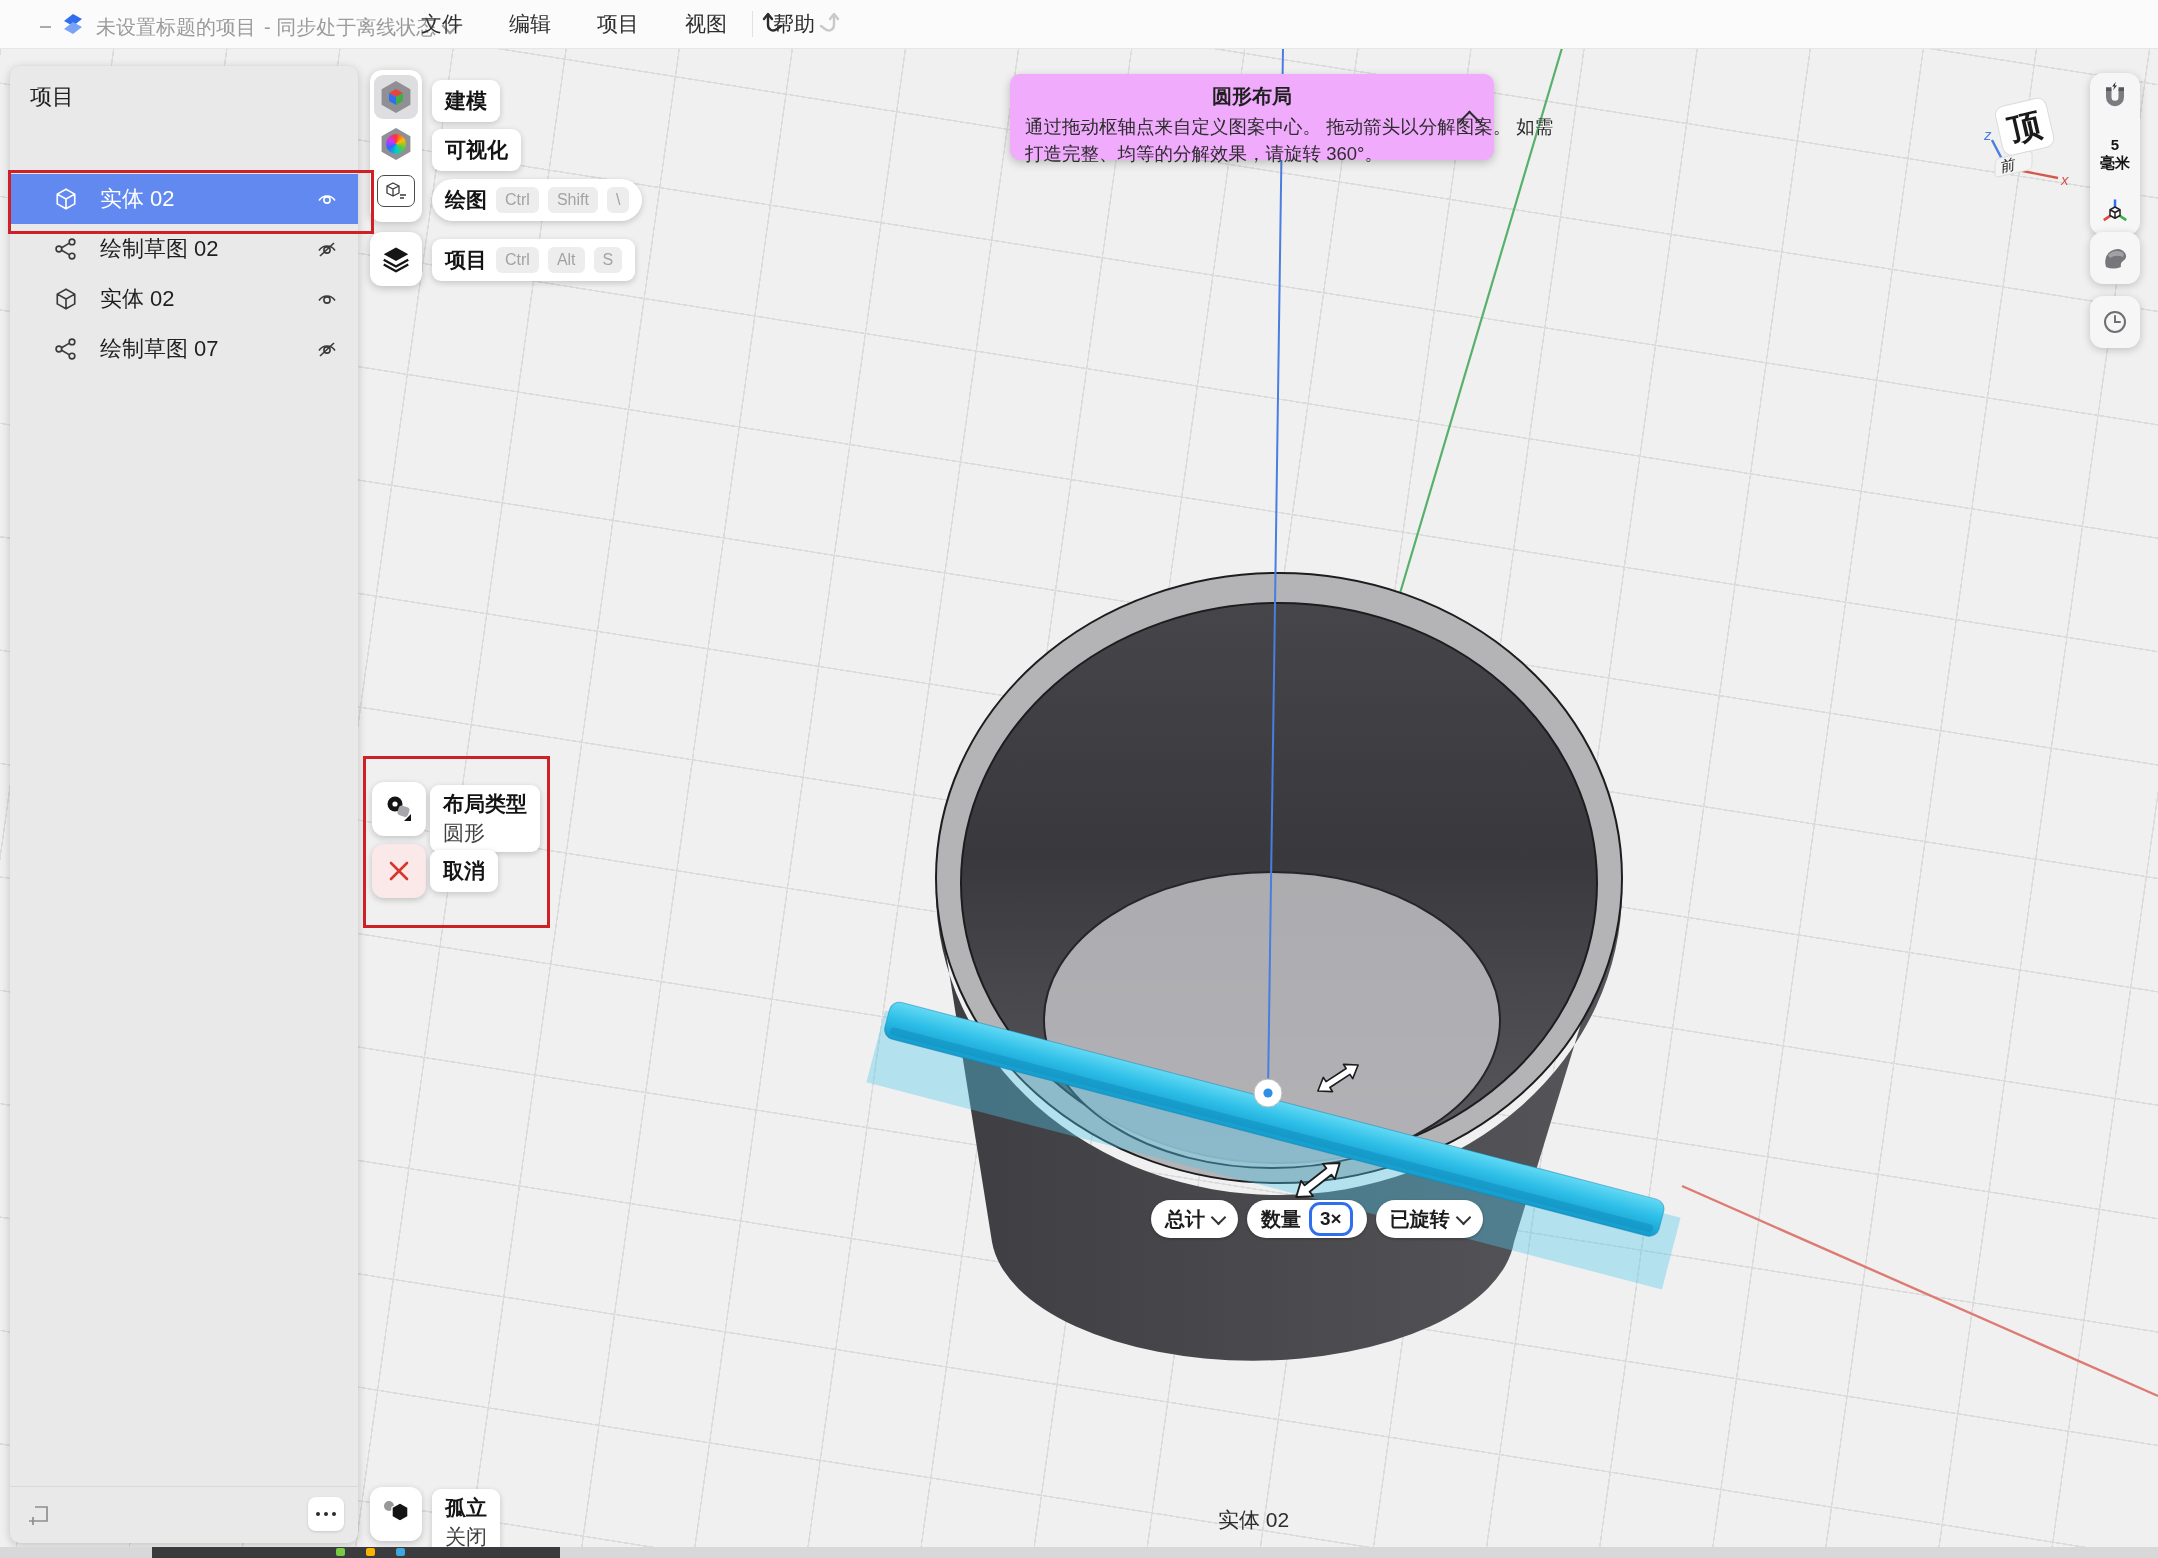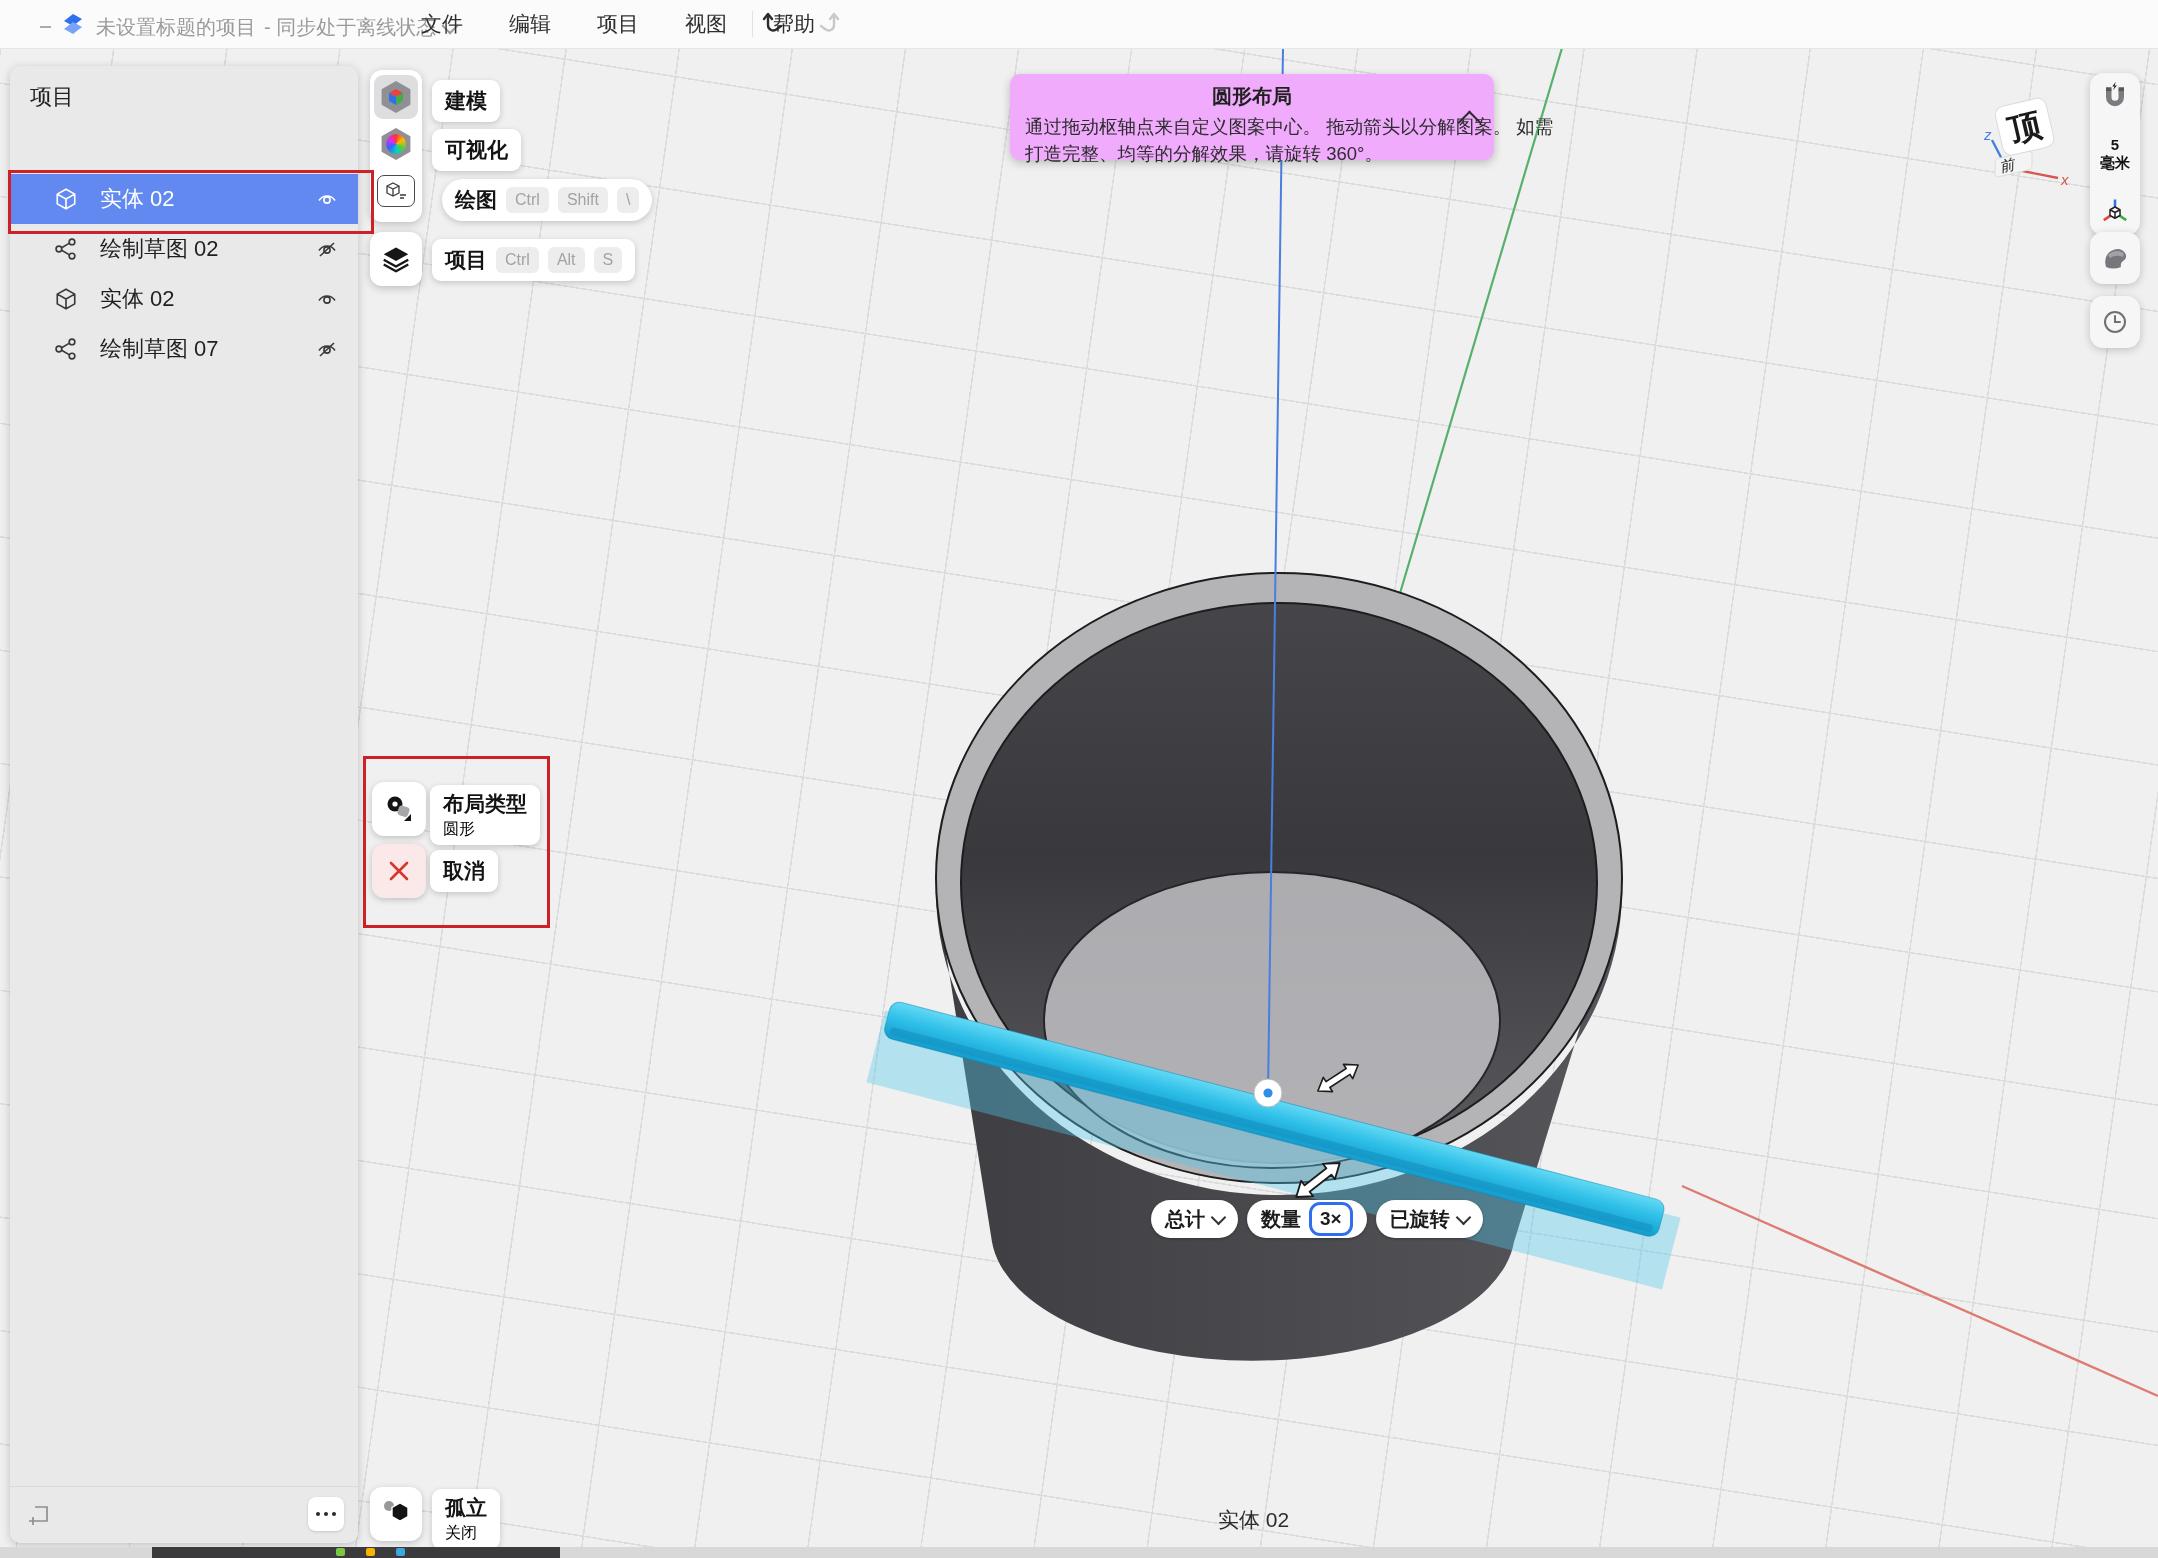--- a/index.html
+++ b/index.html
@@ -54,21 +54,21 @@
        background:#909094;display:flex;align-items:center;justify-content:center;}
   .viz-wheel{width:20px;height:20px;border-radius:50%;
        background:conic-gradient(#f33,#fb0,#5c4,#0cc,#36f,#c3f,#f33);}
   .sketch-frame{width:36px;height:30px;border:1.6px solid #4a4a4a;border-radius:7px;
        display:flex;align-items:center;justify-content:center;}
   .chip{position:absolute;background:#fff;border-radius:9px;box-shadow:0 2px 6px rgba(0,0,0,.18);
        display:flex;align-items:center;padding:7px 13px;gap:9px;z-index:4;}
   .chip .t{font-size:21px;font-weight:700;color:#141414;white-space:nowrap;}
   .key{background:#ededee;color:#a3a3a6;font-size:16px;border-radius:6px;padding:4px 9px;font-weight:400;}
   .chip2l{flex-direction:column;align-items:flex-start;gap:1px;padding:5px 13px;}
-  .chip2l .sub{font-size:16px;color:#000000;text-align:right;}
+  .chip2l .sub{font-size:21px;color:#404040;text-align:right;}
   
   .redbox-pop{position:absolute;left:363px;top:720px;width:181px;height:166px;border:3px solid #ce2127;z-index:6;margin-top:36px;}
   .pop-btn{position:absolute;width:54px;height:54px;background:#fff;border-radius:12px;
     box-shadow:0 2px 6px rgba(0,0,0,.2);display:flex;align-items:center;justify-content:center;}
   .pop-btn.pink{background:#fbe9e9;}
   
   .tooltip{position:absolute;left:1010px;top:74px;width:484px;height:86px;background:#f0abfc;border-radius:10px;
     box-shadow:0 3px 10px rgba(0,0,0,.22);z-index:6;}
   .tt-title{text-align:center;font-size:20px;font-weight:700;margin-top:9px;}
   .tt-body{margin:3px 48px 0 15px;font-size:18.5px;color:#2d2d2d;line-height:27px;white-space:nowrap;}
@@ -290,21 +290,21 @@
     </svg>
   </div>
 </div>
 
 <div class="chip" style="left:432px;top:80px;">
   <span class="t">建模</span>
 </div>
 <div class="chip" style="left:432px;top:129px;">
   <span class="t">可视化</span>
 </div>
-<div class="chip" style="left:442px;top:179px;border-radius:21px;">
+<div class="chip" style="left:432px;top:179px;border-radius:21px;">
   <span class="t">绘图</span>
   <span class="key">Ctrl</span>
   <span class="key">Shift</span>
   <span class="key">\</span>
 </div>
 <div class="chip" style="left:432px;top:239px;">
   <span class="t">项目</span>
   <span class="key">Ctrl</span>
   <span class="key">Alt</span>
   <span class="key">S</span>

